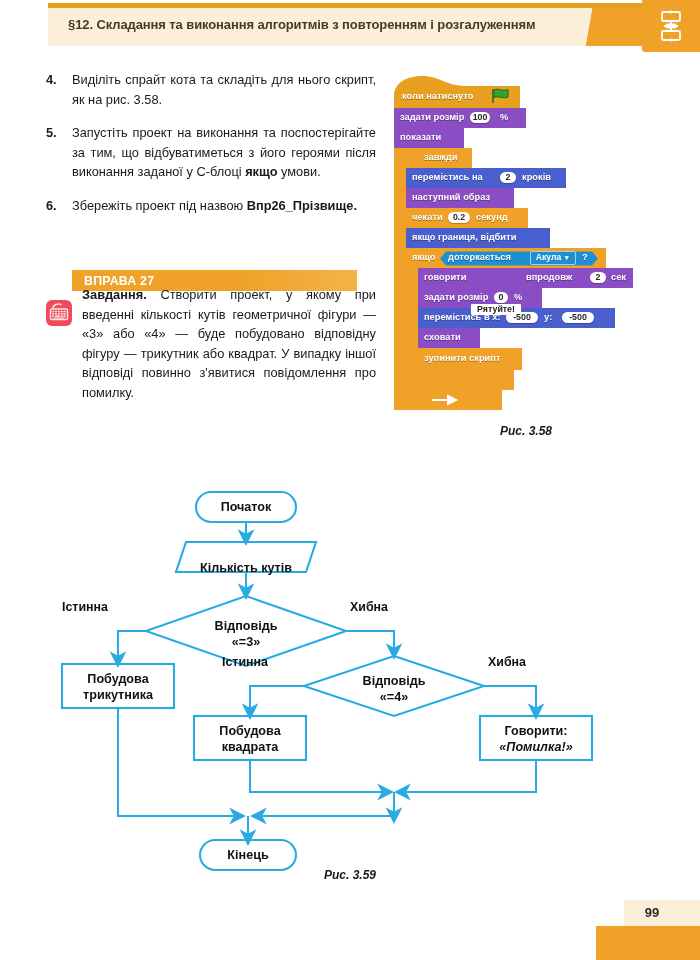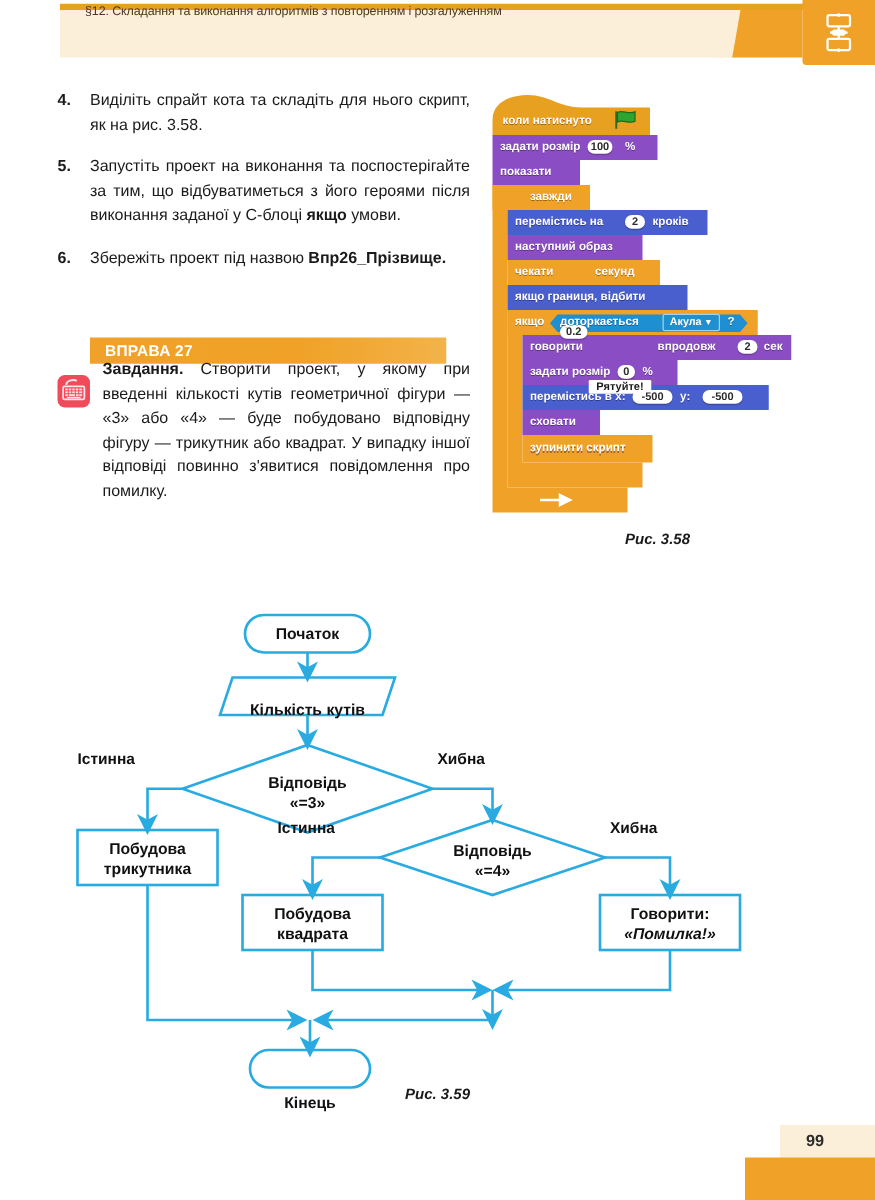--- a/index.html
+++ b/index.html
@@ -35,24 +35,24 @@
     background: #FBEFD9;
   }
   .hdr-band-fade {
     position: absolute;
     left: 570px; top: 8px;
     width: 72px; height: 38px;
     background: linear-gradient(100deg, #FBEFD9 0%, #FBEFD9 28%, #EFA227 29%, #EFA227 100%);
   }
   .hdr-title {
     position: absolute;
-    left: 68px; top: 4px;
+    left: 68px; top: 17px;
     width: 520px;
-    font-size: 10px;
-    font-weight: normal;
+    font-size: 13px;
+    font-weight: bold;
     color: #4a3a22;
     letter-spacing: -0.1px;
     white-space: nowrap;
   }
   .hdr-tab {
     position: absolute;
     right: 0; top: 0;
     width: 58px; height: 52px;
     background: #EFA227;
     border-bottom-left-radius: 3px;
@@ -374,21 +374,21 @@
 
   <div class="sb-lbl" style="left:8px; top:78px;padding-left:24px;">завжди</div>
 
   <div class="sb-lbl" style="left:20px; top:98px;">перемістись на</div>
   <div class="sb-oval" style="left:108px; top:98px; width:16px;">2</div>
   <div class="sb-lbl" style="left:130px; top:98px;">кроків</div>
 
   <div class="sb-lbl" style="left:20px; top:118px;">наступний образ</div>
 
   <div class="sb-lbl" style="left:20px; top:138px;">чекати</div>
-  <div class="sb-oval" style="left:56px; top:138px; width:22px;margin-top:48px;">0.2</div>
+  <div class="sb-oval" style="left:56px; top:138px; width:22px;">0.2</div>
   <div class="sb-lbl" style="left:84px; top:138px;">секунд</div>
 
   <div class="sb-lbl" style="left:20px; top:158px;">якщо границя, відбити</div>
 
   <div class="sb-lbl" style="left:20px; top:178px;">якщо</div>
   <div class="sb-lbl" style="left:56px; top:178px;">доторкається</div>
   <div class="sb-drop" style="left:138px; top:177px; width:44px;">
     <span>Акула</span><span style="font-size:7px;"> ▼</span>
   </div>
   <div class="sb-lbl" style="left:190px; top:178px;">?</div>
@@ -488,21 +488,21 @@
   <div class="node-text" style="left:194px; top:253px; width:112px;">
     <span>Побудова</span><br>
     <span>квадрата</span>
   </div>
 
   <div class="node-text" style="left:480px; top:253px; width:112px;">
     <span>Говорити:</span><br>
     <i>«Помилка!»</i>
   </div>
 
-  <div class="node-text" style="left:200px; top:377px; width:96px;margin-top:27px;">Кінець</div>
+  <div class="node-text" style="left:200px; top:377px; width:96px;">Кінець</div>
 
   
   <div class="fl-label" style="left:62px; top:130px;">Істинна</div>
   <div class="fl-label" style="left:350px; top:130px;">Хибна</div>
   <div class="fl-label" style="left:222px; top:185px;">Істинна</div>
   <div class="fl-label" style="left:488px; top:185px;">Хибна</div>
 </div>
 
 <div id="fig359">Рис. 3.59</div>
 

